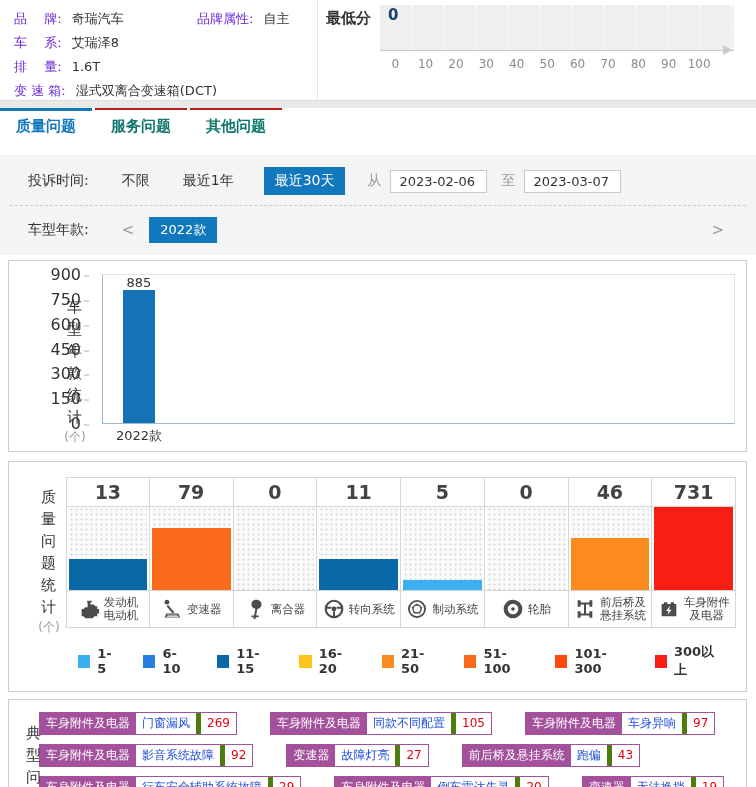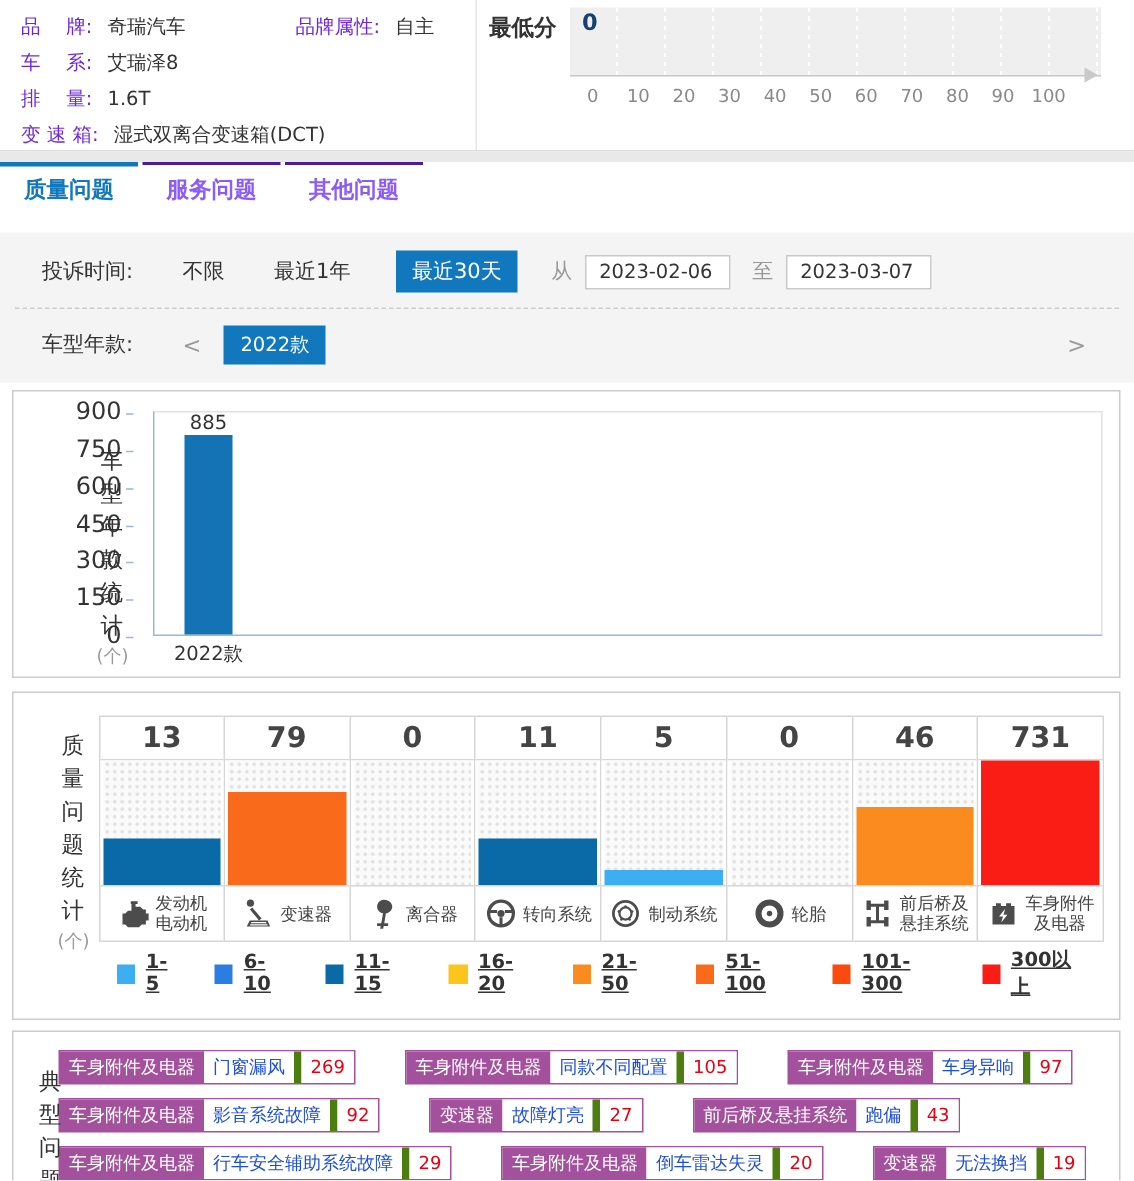--- a/index.html
+++ b/index.html
@@ -23,22 +23,22 @@
     border-bottom:1px solid #c9c9c9; }
   .score-value { position:absolute; left:8px; top:1px; font-size:15px; font-weight:bold; color:#14416f; }
   .axis-arrow { position:absolute; right:2px; top:40px; width:0; height:0;
     border-left:9px solid #c9c9c9; border-top:5px solid transparent; border-bottom:5px solid transparent; }
   .score-ticks { display:flex; margin-top:6px; padding-left:0; }
   .score-ticks span { width:30.4px; text-align:center; font-size:12px; color:#8a8a8a; }
 
   
   .band { height:7px; background:#e9e9e9; }
   .tabs { display:flex; height:34px; background:#fff; }
-  .tab { padding:7px 16px 0 16px; font-size:15px; font-weight:bold; color:#8b5cf6;
-    border-top:2px solid #4c1d95; margin-right:3px; cursor:pointer; }
+  .tab { padding:7px 16px 0 16px; font-size:15px; font-weight:bold; color:#0f766e;
+    border-top:2px solid #b91c1c; margin-right:3px; cursor:pointer; }
   .tab.active { border-top:3px solid #1178be; color:#1178be; padding-top:6px; }
 
   
   .filters { margin-top:13px; background:#f4f4f4; padding:10px 0 9px 0; }
   .frow { display:flex; align-items:center; height:32px; padding:0 14px 0 28px; font-size:14px; }
   .flabel { font-weight:normal; color:#333; }
   .fopt { margin-left:33px; color:#333; cursor:pointer; }
   .fbtn { margin-left:30px; background:#1178be; color:#fff; padding:5px 11px; font-size:14px; cursor:pointer; }
   .fword { color:#999; margin-left:22px; }
   .fdate { margin-left:9px; width:97px; height:23px; border:1px solid #c9c9c9; background:#fff;
@@ -79,21 +79,21 @@
   .qhead { height:30px; border-top:1px solid #d6d6d6; border-bottom:1px solid #d6d6d6;
     display:flex; align-items:center; justify-content:center; font-size:19px; font-weight:bold; color:#444; }
   .qbody { height:83px; position:relative; background:#fff; }
   .qdots { position:absolute; top:0; bottom:0; left:2px; right:2px; background-color:#fafafa;
     background-image:radial-gradient(#e2e2e2 1px, rgba(0,0,0,0) 1.2px); background-size:5px 5px; }
   .qbar { position:absolute; left:2px; right:2px; bottom:0; height:0; }
   .qfoot { height:38px; border-top:1px solid #d6d6d6; border-bottom:1px solid #d6d6d6;
     display:flex; align-items:center; justify-content:center; gap:4px; }
   .qname { font-size:11.5px; color:#444; line-height:13px; text-align:center; white-space:pre-line; }
   .caticon { width:22px; height:22px; flex:0 0 auto; }
-  .legend { display:flex; justify-content:center; align-items:center; margin-top:3px;text-decoration:underline; }
+  .legend { display:flex; justify-content:center; align-items:center; margin-top:15px; }
   .litem { display:flex; align-items:center; margin:0 12px; }
   .lswatch { width:13px; height:13px; margin-right:7px; }
   .llabel { font-size:13px; font-weight:bold; color:#333; }
 
   
   .tbox { margin-top:7px; padding:12px 8px 3px 30px; }
   .tside { position:absolute; left:16px; top:22px; }
   .trow { margin-bottom:9px; white-space:nowrap; }
   .tag { display:inline-flex; border:1px solid #a3519d; margin-right:28px; font-size:12px;
     line-height:17px; vertical-align:top; cursor:pointer; }

